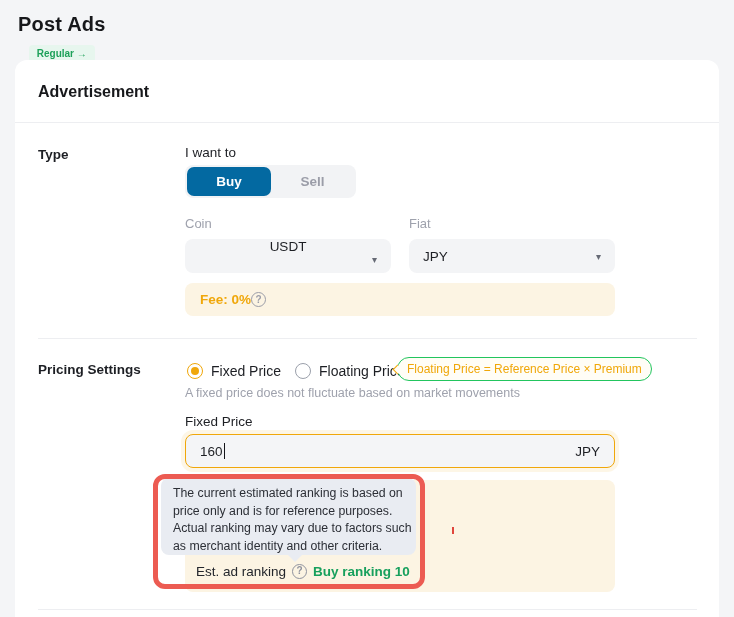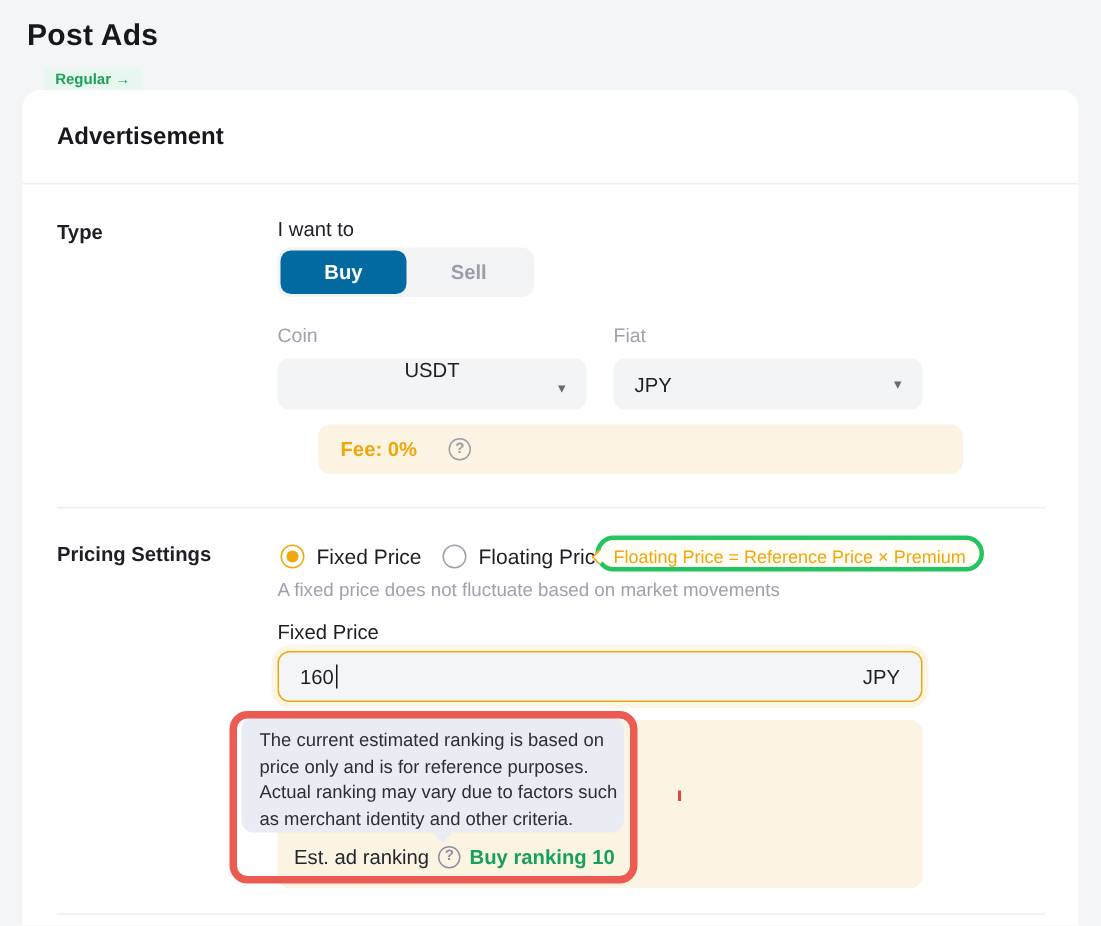--- a/index.html
+++ b/index.html
@@ -43,33 +43,33 @@
 
   
   .select { position:absolute; top:179px; width:206px; height:34px; background:#f3f4f6;
             border-radius:8px; display:flex; align-items:center; padding:0 14px;
             font-size:13.5px; color:#1d1f24; cursor:pointer; }
   .select .chev { margin-left:auto; color:#666a75; font-size:10px; }
 
   
   .fee { position:absolute; left:170px; top:223px; width:430px; height:33px;
          background:#fcf4e3; border-radius:8px; display:flex; align-items:center;
-         gap:21px; padding:0 15px;margin-left:27px; }
+         gap:0; padding:0 15px; }
   .fee-txt { color:#f0a70a; font-size:13.5px; font-weight:700; }
   .fee-q { color:#9b9da8; cursor:pointer; }
 
   
   .radio-row { position:absolute; left:172px; top:300px; display:flex; align-items:center; height:22px; }
   .radio { width:16px; height:16px; border-radius:50%; flex:0 0 auto; cursor:pointer; }
   .radio.on { border:1.6px solid #f0a70a; display:flex; align-items:center; justify-content:center; }
   .radio.on::after { content:""; width:8px; height:8px; border-radius:50%; background:#f0a70a; }
   .radio.off { border:1.6px solid #9ba0ab; }
   .radio-lab { font-size:14px; color:#1d1f24; margin:0 14px 0 8px; cursor:pointer; }
 
-  .float-tip { position:absolute; left:382px; top:297px; height:24px; border:3px solid #22c55e;
+  .float-tip { position:absolute; left:382px; top:297px; height:24px; border:1px solid #22c55e;
                background:#fffdf6; border-radius:12px; color:#f0a70a; font-size:12px;
                line-height:22px; padding:0 9px; white-space:nowrap; }
   .float-tip .tail { position:absolute; left:-4px; top:8px; width:7px; height:7px;
                background:#fffdf6; border-left:1px solid #f0a70a; border-bottom:1px solid #f0a70a;
                transform:rotate(45deg); }
 
   .helper { position:absolute; left:170px; top:326px; font-size:12.5px; color:#9fa2ad; }
   .fp-lab { position:absolute; left:170px; top:354px; font-size:13.5px; color:#1d1f24; }
 
   

